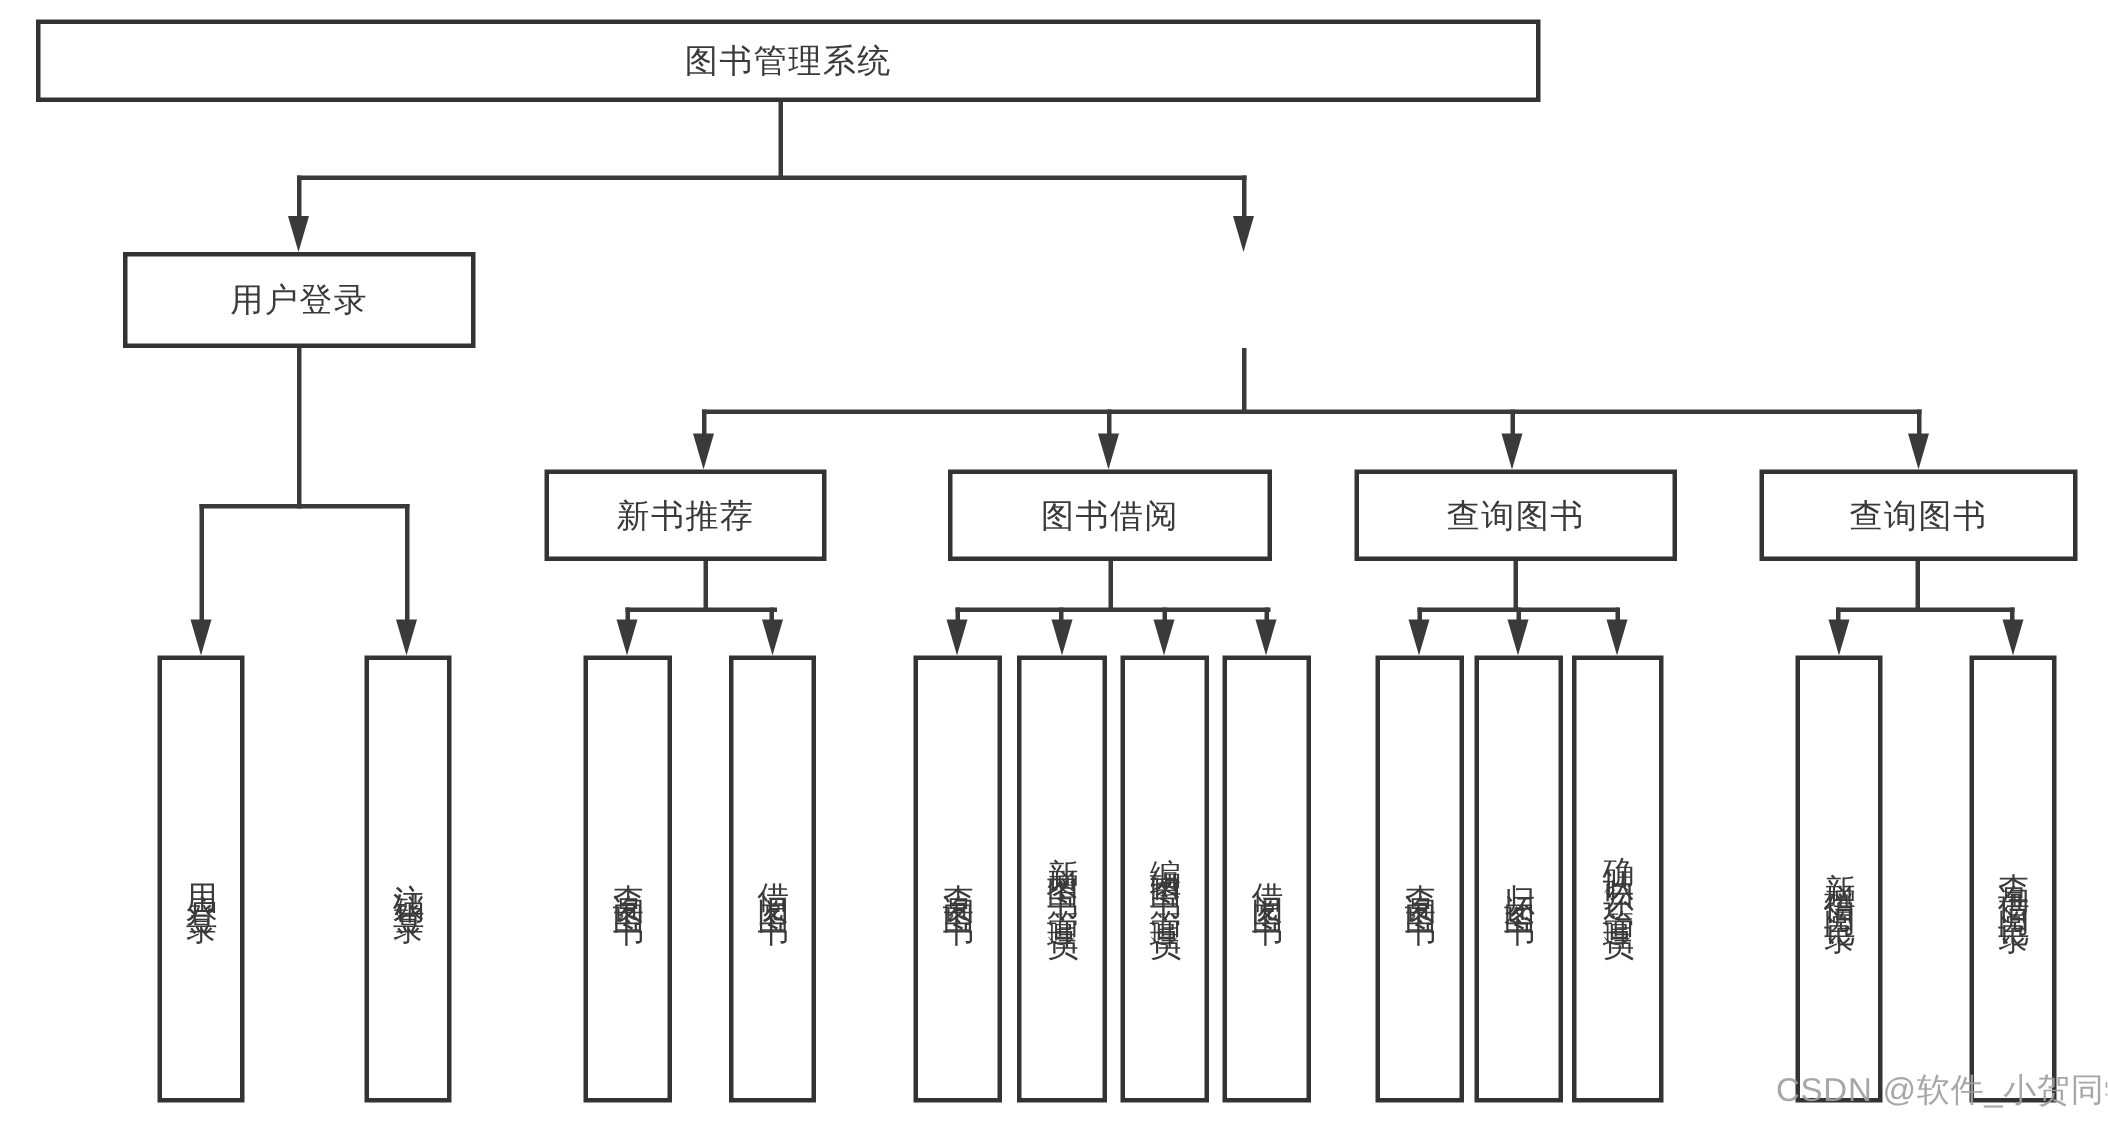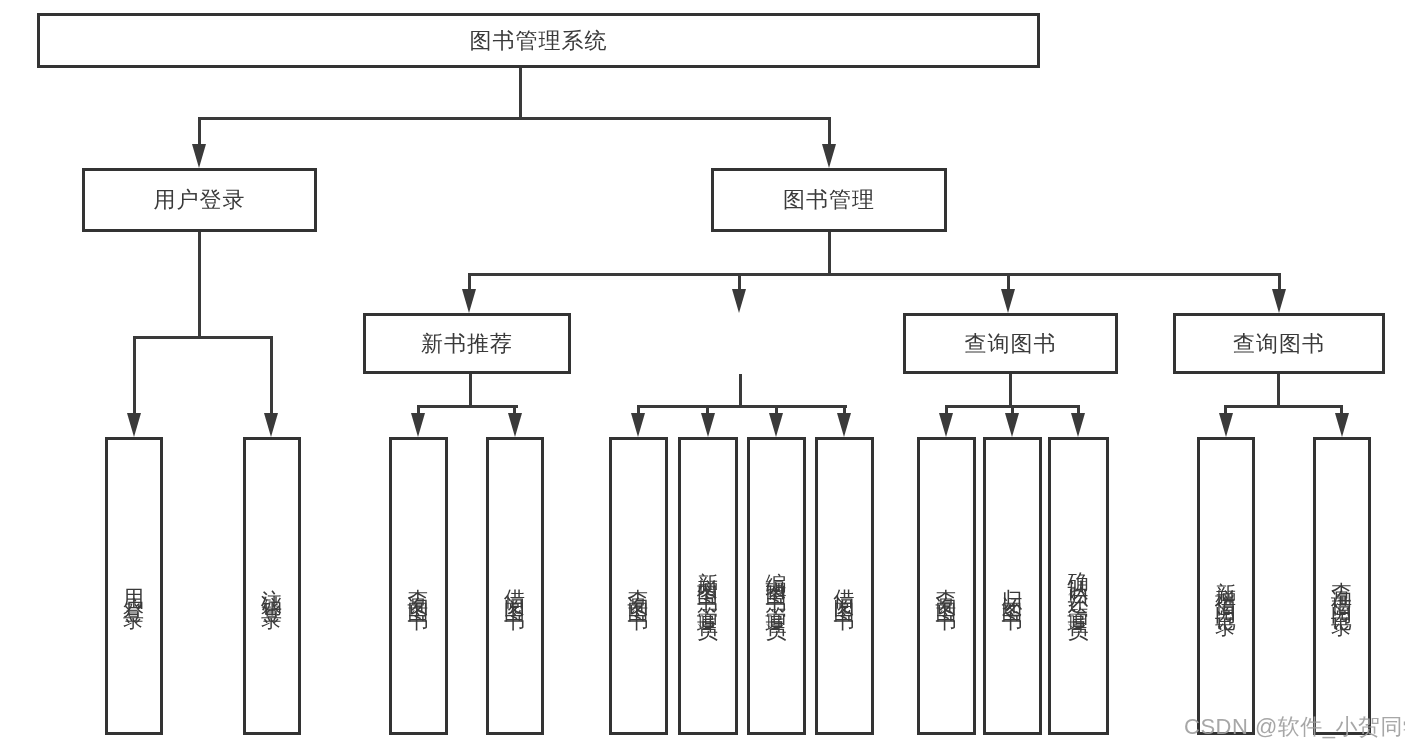--- a/index.html
+++ b/index.html
@@ -54,51 +54,51 @@
     letter-spacing:0.5px;
     z-index:10;
     white-space:nowrap;
   }
 </style>
 </head>
 <body>
 
 <div class="canvas">
 
-  <div class="box" style="left:37px;top:13px;width:1003px;height:55px">图书管理系统</div>
+  <div class="box" style="left:24px;top:13px;width:1003px;height:55px">图书管理系统</div>
 
   <div class="vline" style="left:519px;top:68px;height:52px"></div>
   <div class="hline" style="left:198px;top:117px;width:633px"></div>
   <div class="vline" style="left:198px;top:117px;height:30px"></div>
   <div class="arr" style="left:192px;top:144px"></div>
   <div class="vline" style="left:828px;top:117px;height:30px"></div>
   <div class="arr" style="left:822px;top:144px"></div>
 
   <div class="box" style="left:82px;top:168px;width:235px;height:64px">用户登录</div>
-  <div class="box" style="left:711px;top:168px;width:236px;height:64px">图书管理</div>
 
   <div class="vline" style="left:198px;top:232px;height:107px"></div>
   <div class="hline" style="left:133px;top:336px;width:140px"></div>
   <div class="vline" style="left:133px;top:336px;height:80px"></div>
   <div class="arr" style="left:127px;top:413px"></div>
   <div class="vline" style="left:270px;top:336px;height:80px"></div>
   <div class="arr" style="left:264px;top:413px"></div>
 
   <div class="vline" style="left:828px;top:232px;height:44px"></div>
   <div class="hline" style="left:468px;top:273px;width:813px"></div>
   <div class="vline" style="left:468px;top:273px;height:18px"></div>
   <div class="arr" style="left:462px;top:289px"></div>
   <div class="vline" style="left:738px;top:273px;height:18px"></div>
   <div class="arr" style="left:732px;top:289px"></div>
   <div class="vline" style="left:1007px;top:273px;height:18px"></div>
   <div class="arr" style="left:1001px;top:289px"></div>
   <div class="vline" style="left:1278px;top:273px;height:18px"></div>
   <div class="arr" style="left:1272px;top:289px"></div>
 
-  <div class="box" style="left:363px;top:313px;width:208px;height:61px">新书推荐</div>
+  <div class="box" style="left:363px;top:313px;width:188px;height:61px">新书推荐</div>
+  <div class="box" style="left:632px;top:313px;width:216px;height:61px">图书借阅</div>
   <div class="box" style="left:903px;top:313px;width:215px;height:61px">查询图书</div>
   <div class="box" style="left:1173px;top:313px;width:212px;height:61px">查询图书</div>
 
   <div class="vline" style="left:469px;top:374px;height:34px"></div>
   <div class="hline" style="left:417px;top:405px;width:101px"></div>
   <div class="vline" style="left:417px;top:405px;height:12px"></div>
   <div class="arr" style="left:411px;top:413px"></div>
   <div class="vline" style="left:513px;top:405px;height:12px"></div>
   <div class="arr" style="left:508px;top:413px"></div>
 

